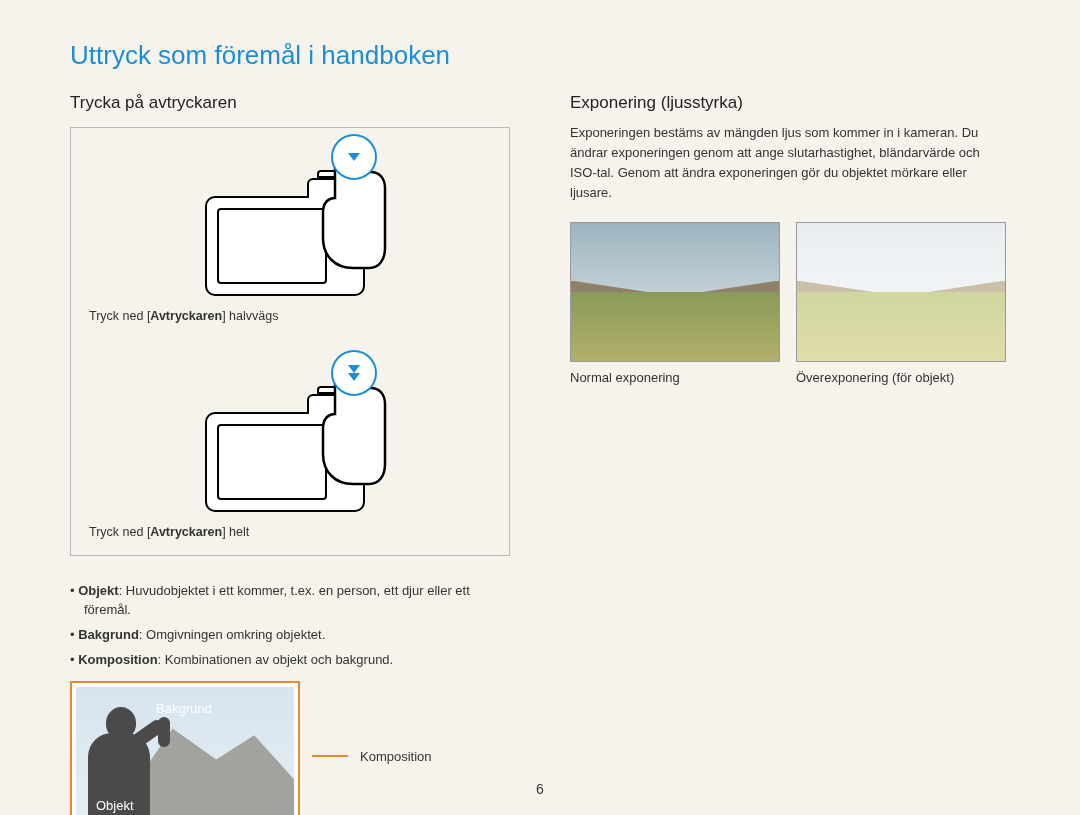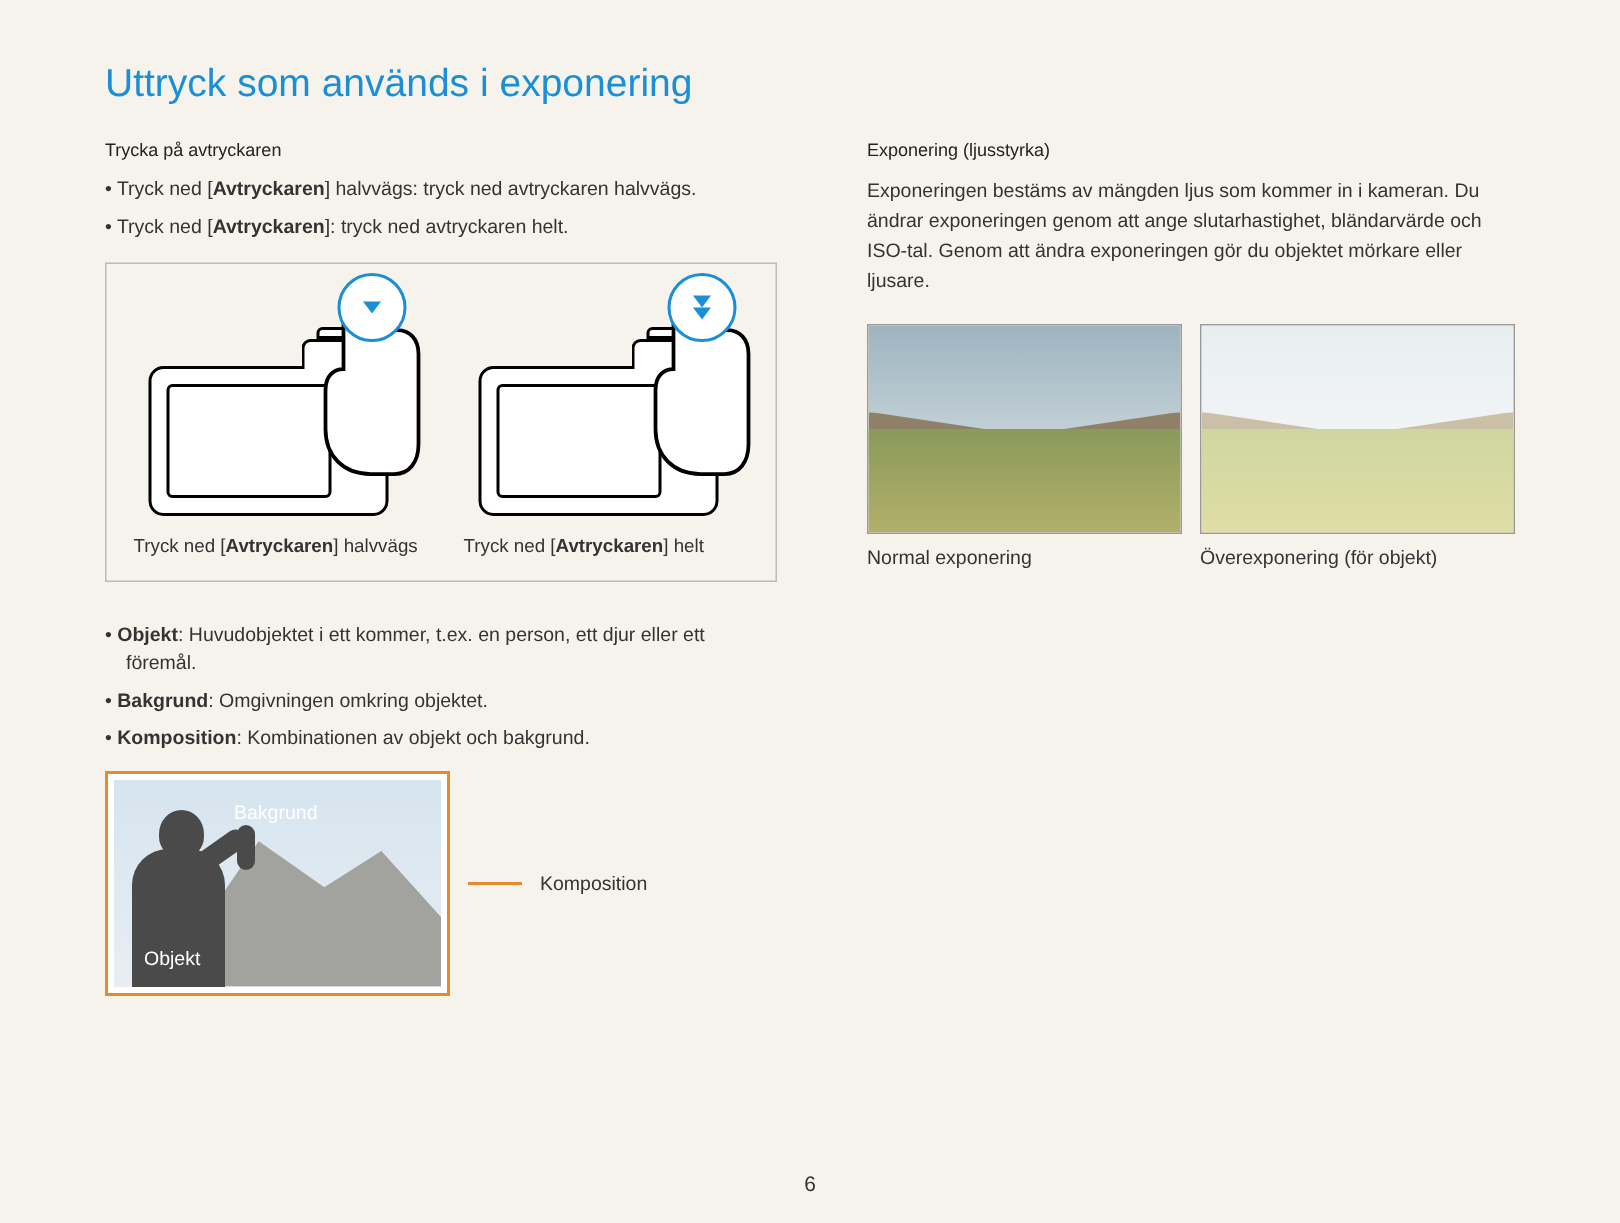--- a/index.html
+++ b/index.html
@@ -16,21 +16,21 @@
     font-size: 26px;
     font-weight: 400;
     margin-bottom: 22px;
   }
   .columns {
     display: flex;
     gap: 60px;
   }
   .col { flex: 1; }
   .section-title {
-    font-size: 12px;
+    font-size: 17px;
     font-weight: 400;
     color: #222;
     margin-bottom: 10px;
   }
   ul { list-style: none; padding-left: 0; }
   li {
     font-size: 13px;
     line-height: 1.45;
     color: #333;
     margin-bottom: 6px;
@@ -38,20 +38,21 @@
     text-indent: -14px;
   }
   li::before { content: "• "; }
   .bold { font-weight: 700; }
   .shutter-box {
     border: 1px solid #bbb;
     padding: 12px 18px 14px 18px;
     margin-top: 14px;
     display: flex;
     gap: 30px;
+    flex-direction: column;
   }
   .shutter-item { flex: 1; }
   .camera-illus {
     width: 190px; height: 160px;
     position: relative;
     margin: 0 auto 8px auto;
   }
   .camera-body {
     position: absolute; bottom: 4px; left: 10px;
     width: 160px; height: 100px;
@@ -182,34 +183,26 @@
   .over .river-water { background: linear-gradient(#cfd69f, #e0dda8); }
   .over .buildings-l, .over .buildings-r { background: #cbbfa8; }
   .page-number {
     position: absolute; bottom: 18px; left: 50%; transform: translateX(-50%);
     font-size: 14px; color: #333;
   }
 </style>
 </head>
 <body>
 
-<h1 class="page-title">Uttryck som används i exponering</h1>
+<h1 class="page-title">Uttryck som föremål i handboken</h1>
 
 <div class="columns">
   <div class="col">
 
     <h2 class="section-title">Trycka på avtryckaren</h2>
-    <ul>
-      <li>
-        <span>Tryck ned [</span><span class="bold">Avtryckaren</span><span>] halvvägs: tryck ned avtryckaren halvvägs.</span>
-      </li>
-      <li>
-        <span>Tryck ned [</span><span class="bold">Avtryckaren</span><span>]: tryck ned avtryckaren helt.</span>
-      </li>
-    </ul>
 
     <div class="shutter-box">
       <div class="shutter-item">
         <div class="camera-illus">
           <div class="camera-body">
             <div class="camera-screen"></div>
             <div class="camera-grip"></div>
             <div class="shutter-btn"></div>
           </div>
           <div class="finger">

